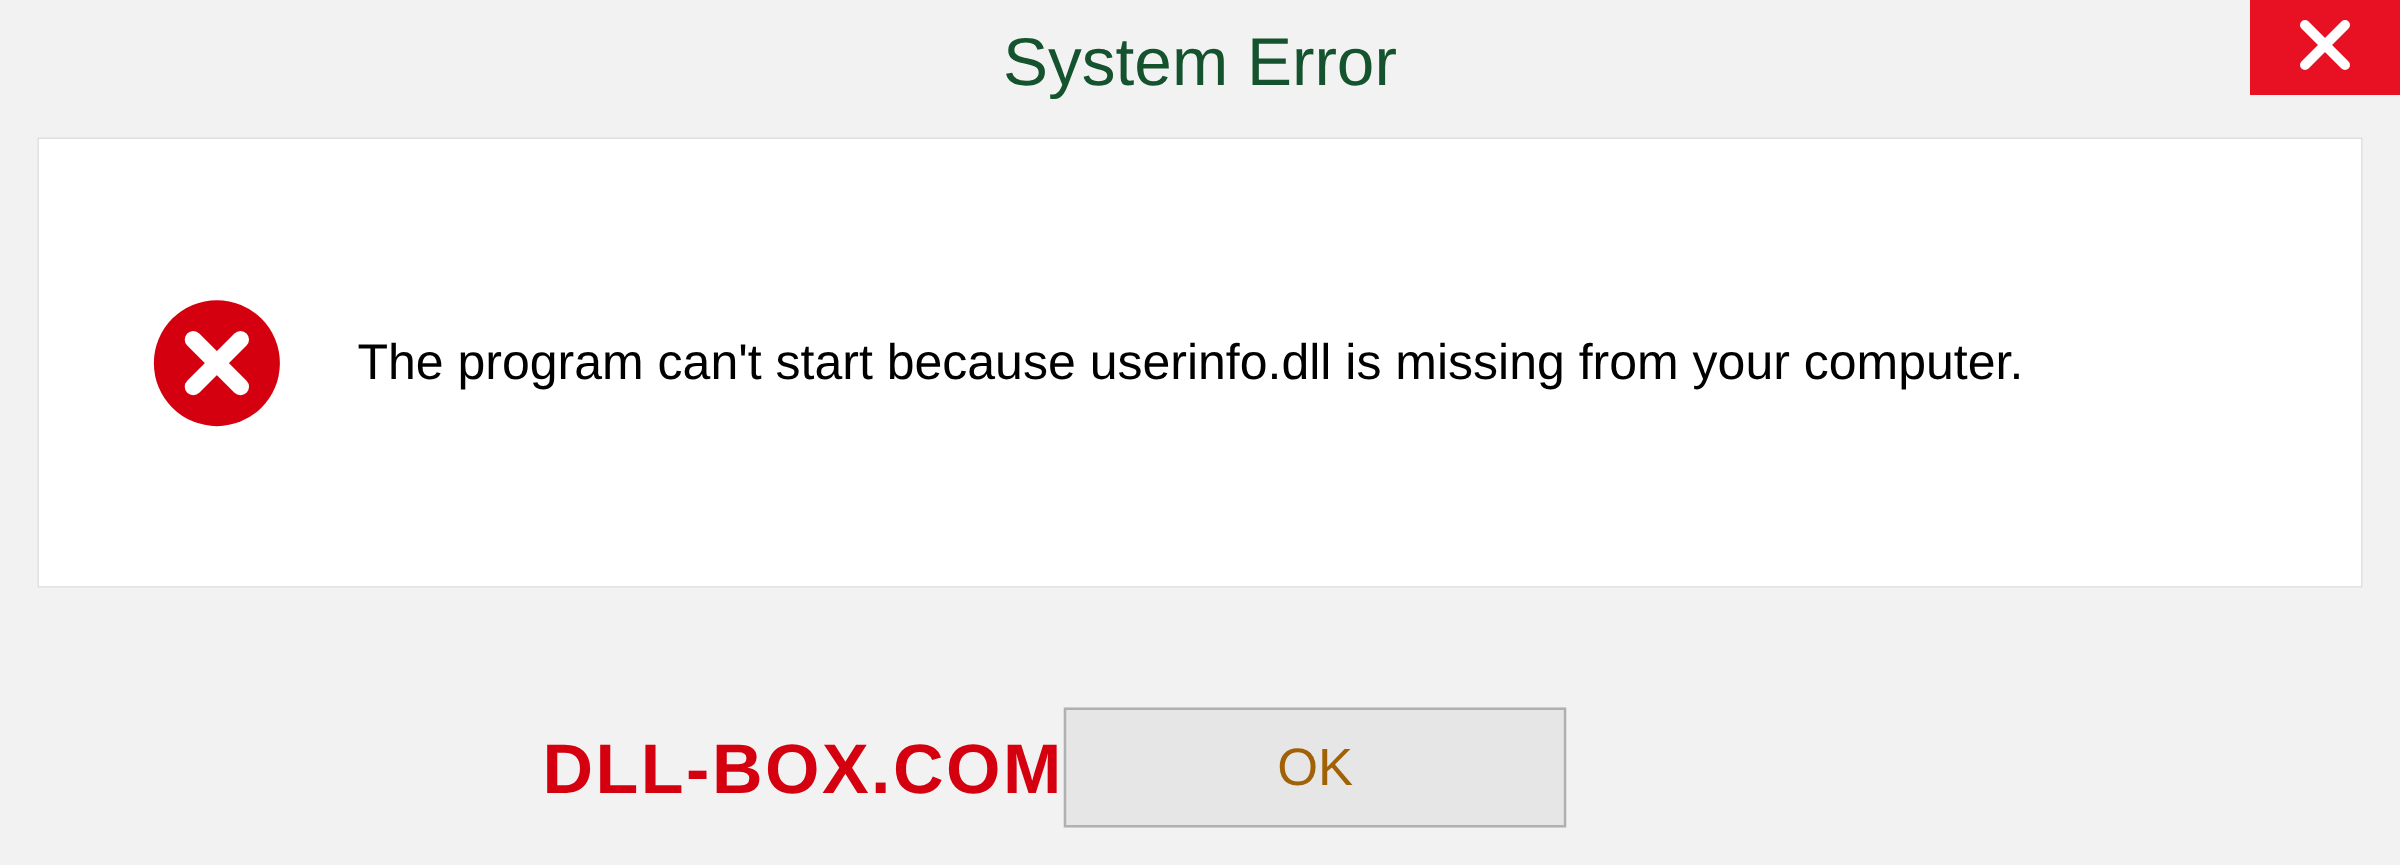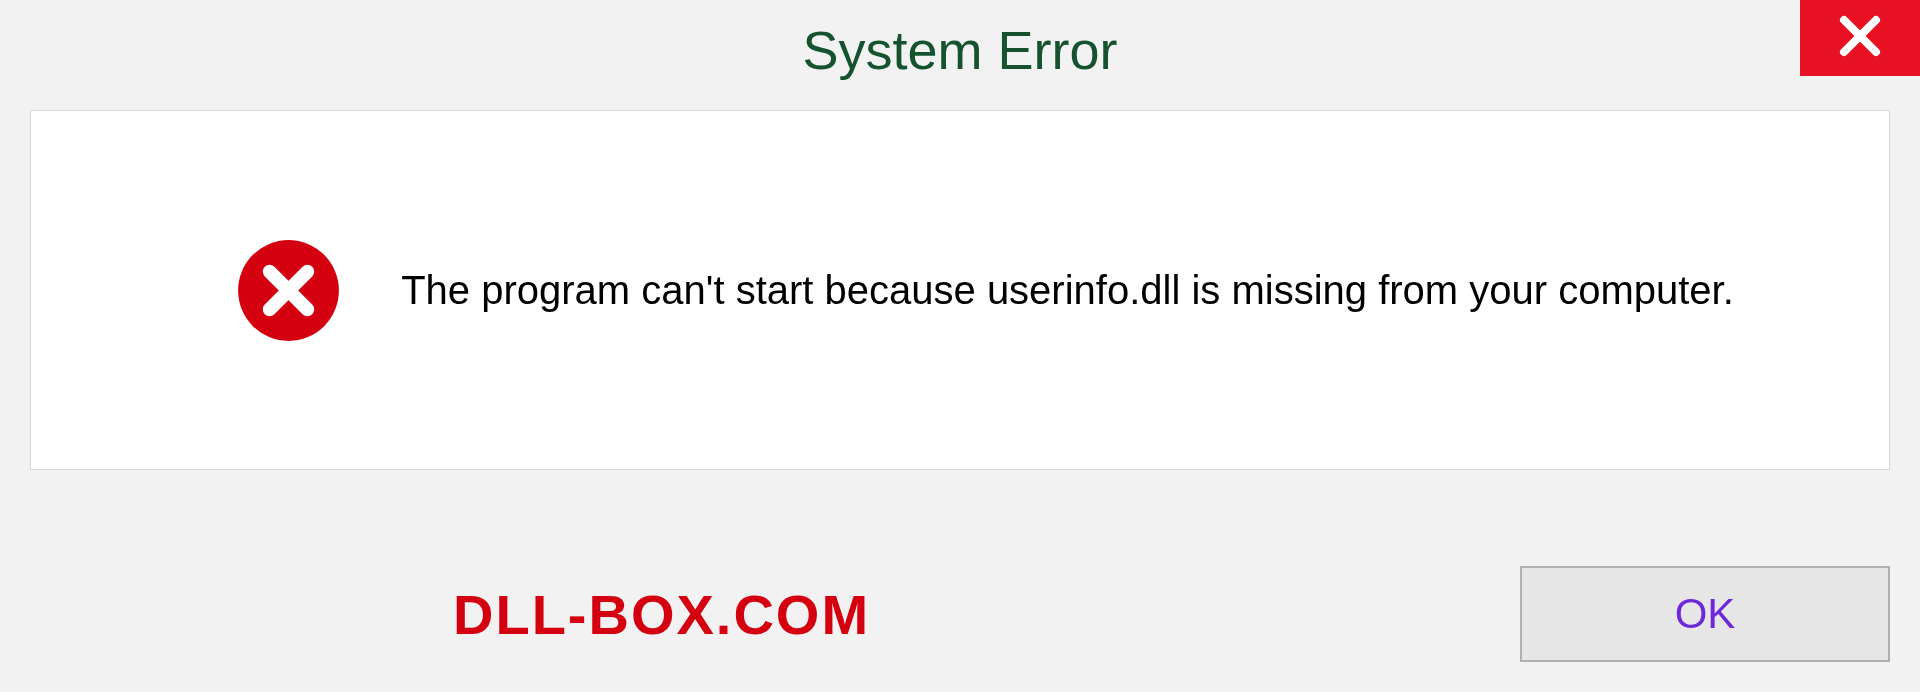--- a/index.html
+++ b/index.html
@@ -45,21 +45,20 @@
       height: 48px;
     }
     .content-panel {
       margin: 10px 30px 0 30px;
       background: #ffffff;
       border: 1px solid #d8d8d8;
       height: 360px;
       display: flex;
       align-items: center;
       padding: 0 40px 0 90px;
-      justify-content: center;
     }
     .error-icon {
       flex-shrink: 0;
       margin-right: 60px;
     }
     .error-icon svg {
       width: 105px;
       height: 105px;
       display: block;
     }
@@ -69,43 +68,42 @@
     }
     .message-line {
       font-size: 40px;
       line-height: 1.35;
       color: #000;
       font-weight: 400;
     }
     .footer-area {
       position: absolute;
       bottom: 30px;
-      left: 43px;
+      left: 24px;
       right: 30px;
       display: flex;
       align-items: center;
-      justify-content: space-between;
     }
     .watermark {
       font-size: 56px;
       font-weight: 800;
       color: #d4000f;
       letter-spacing: 2px;
       margin-left: 410px;
     }
     .ok-button {
-      width: 370px;
+      width: 402px;
       height: 96px;
       background: #e6e6e6;
       border: 2px solid #b0b0b0;
       display: flex;
       align-items: center;
       justify-content: center;
       font-size: 42px;
-      color: #6d28d9;
+      color: #a16207;
       cursor: pointer;
       font-family: inherit;
     }
   </style>
 </head>
 <body>
 
 <div class="title-bar">
   <span class="title-text">System Error</span>
   <div class="close-button">

